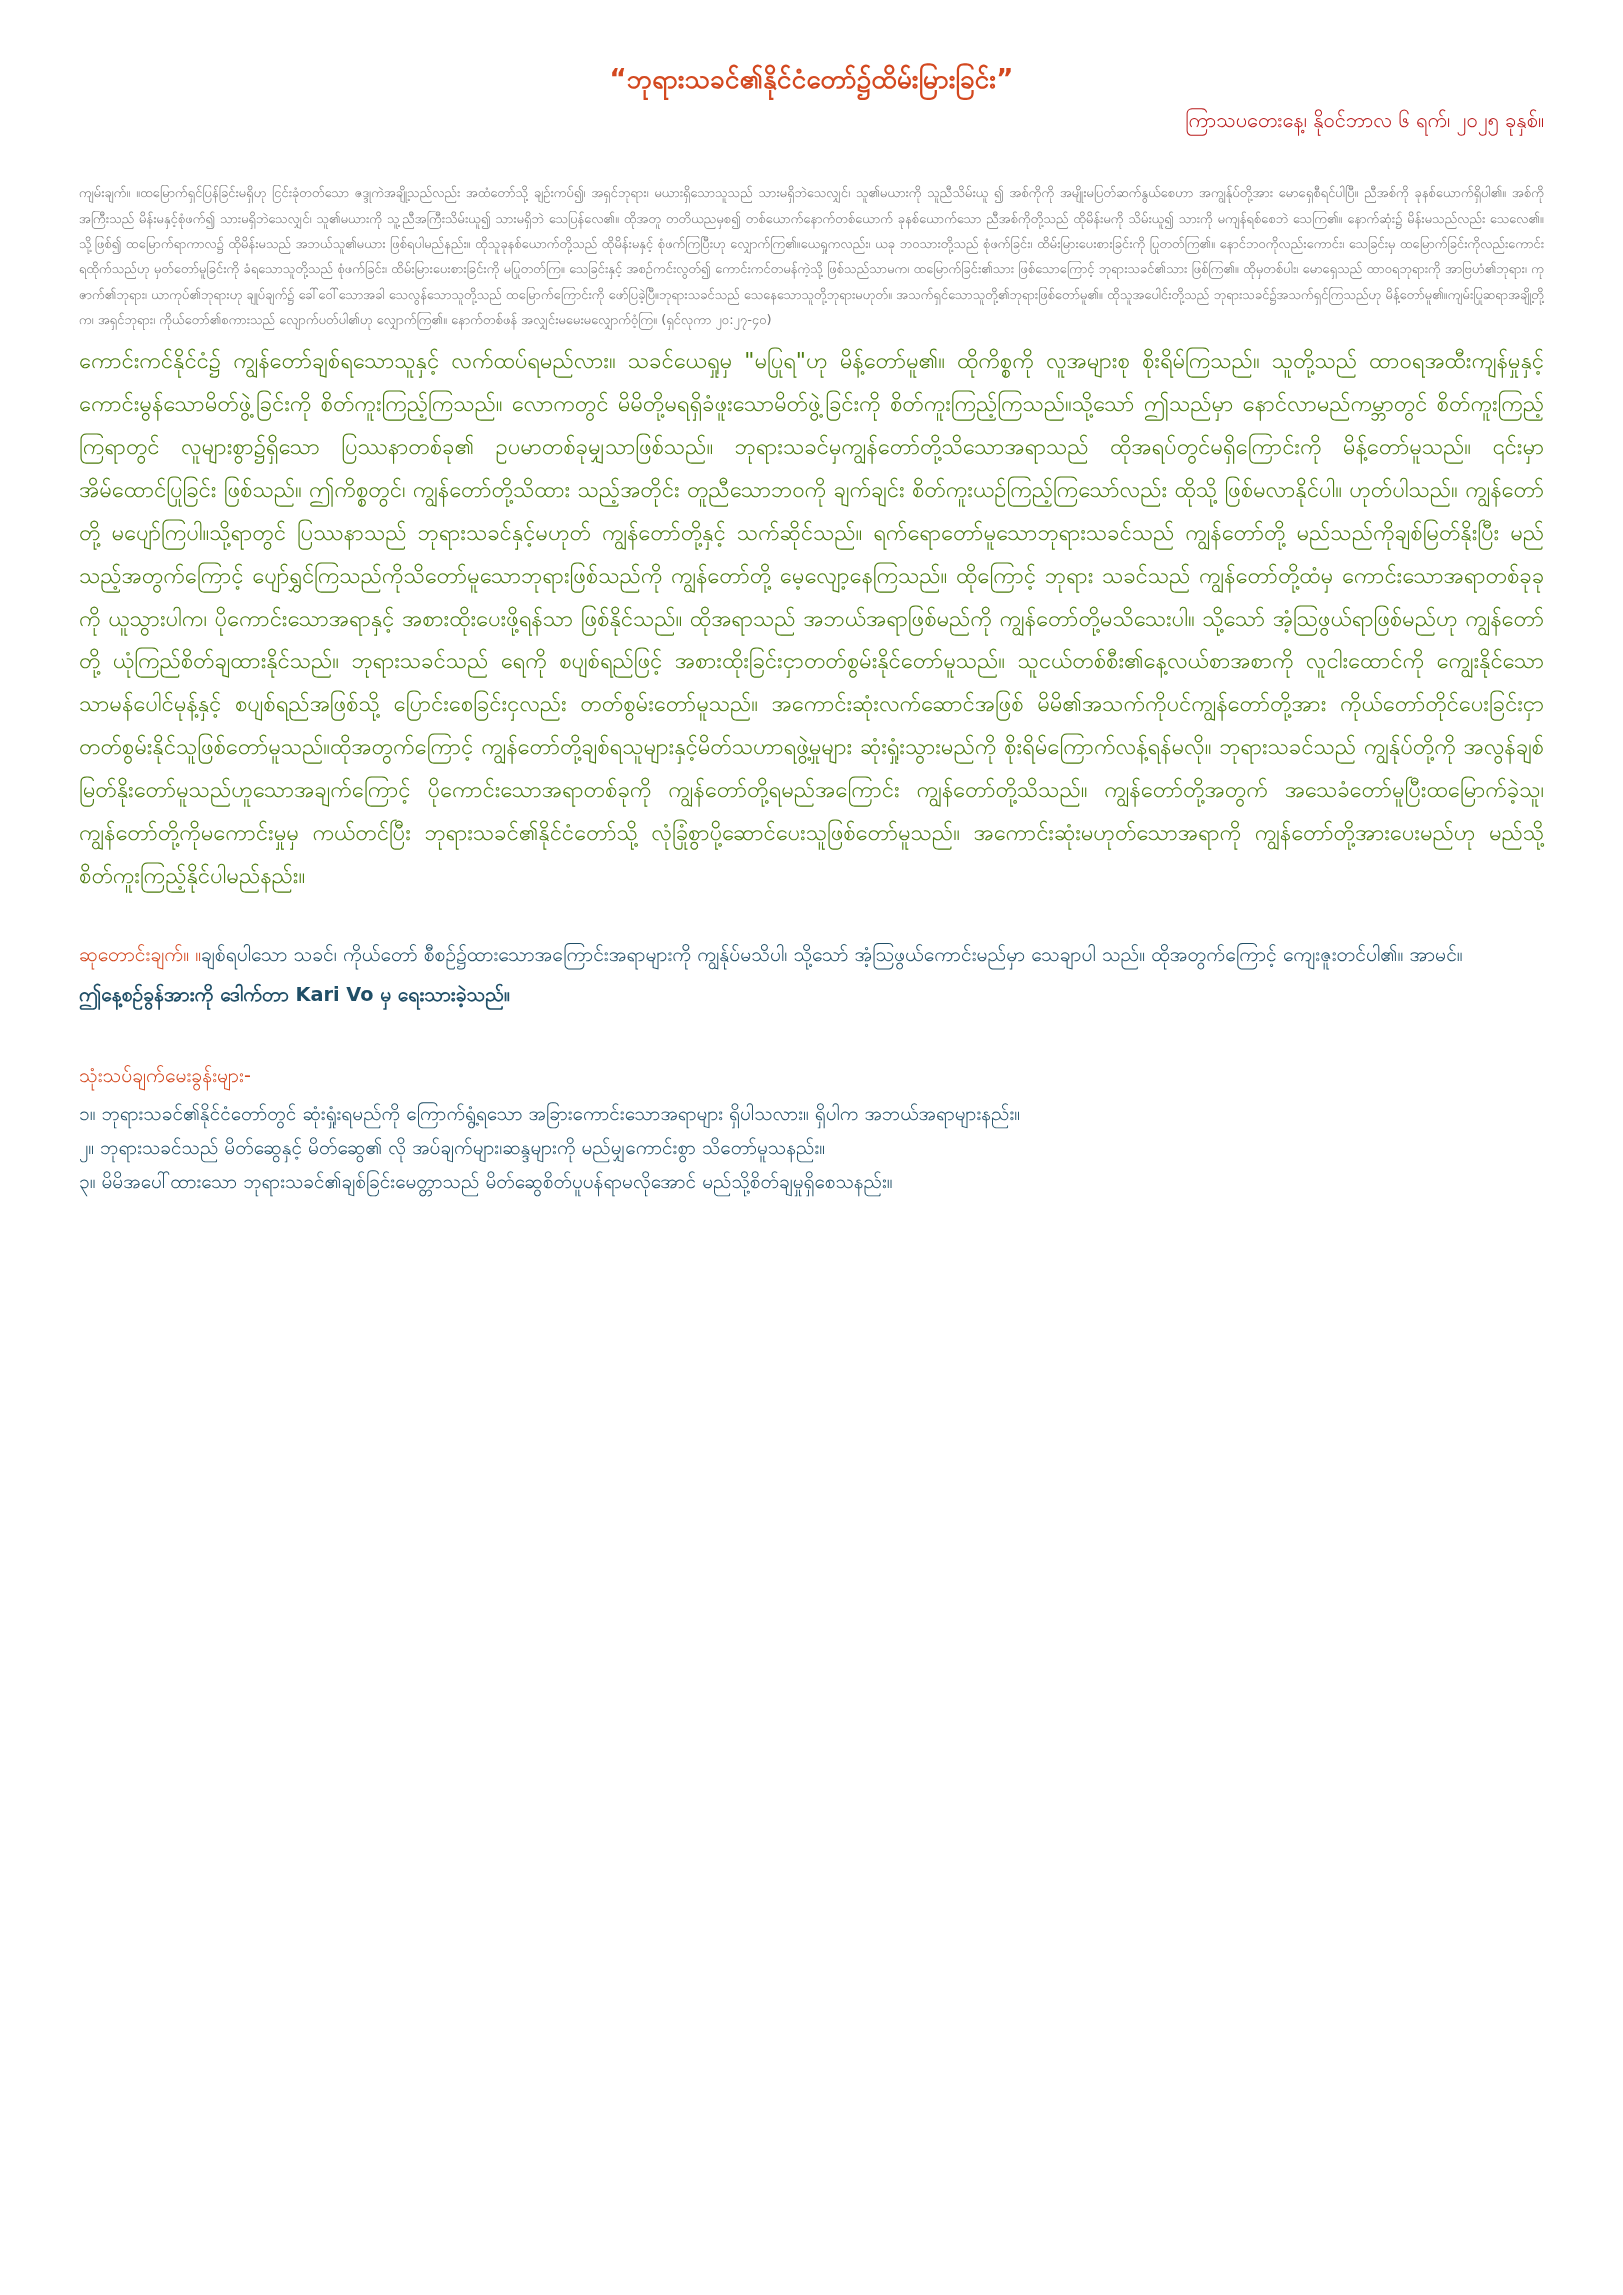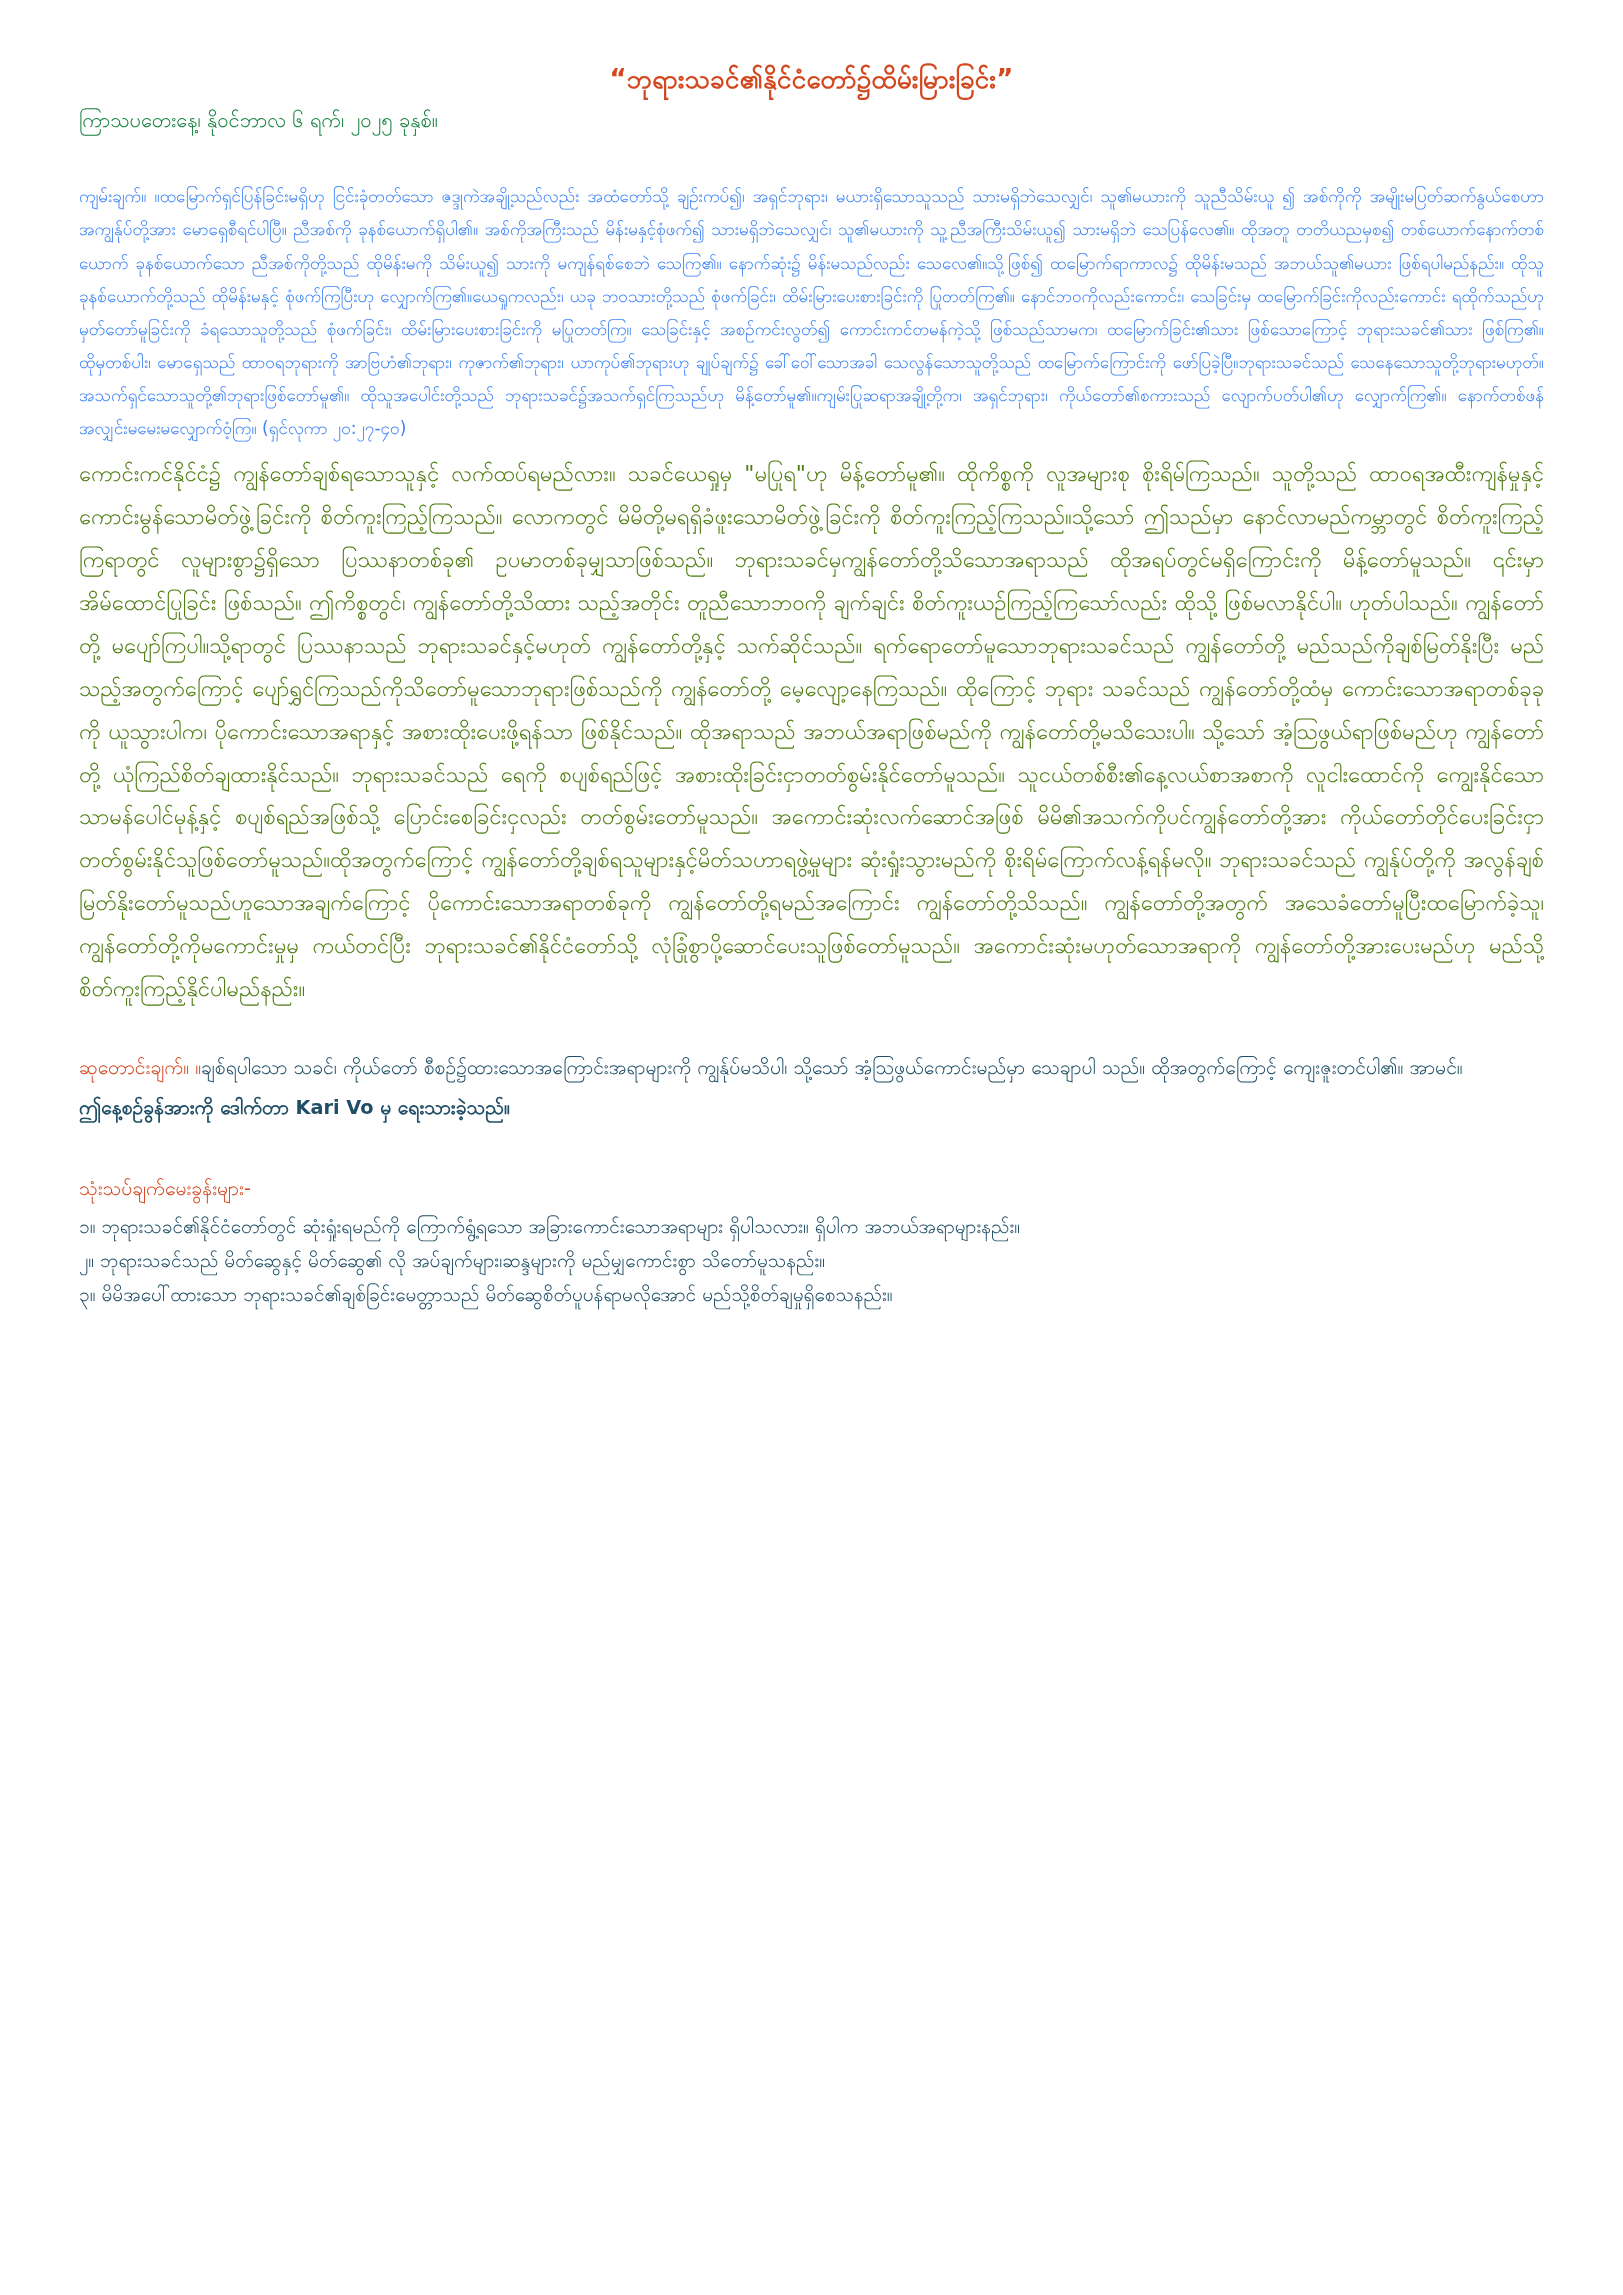--- a/index.html
+++ b/index.html
@@ -21,29 +21,29 @@
   .doc-title {
     text-align: center;
     color: #d3481f;
     font-size: 26px;
     font-weight: bold;
     line-height: 1.35;
     margin: 0 0 9.2px 0;
     letter-spacing: 0.3px;
   }
   .doc-subtitle {
-    text-align: left;
-    color: #15803d;
+    text-align: right;
+    color: #b91c1c;
     font-size: 20px;
     line-height: 1.4;
     margin: 0 0 46px 0;
   }
   .scripture {
-    color: #3b82f6;
-    font-size: 17px;
+    color: #737373;
+    font-size: 13px;
     line-height: 1.95;
     text-align: justify;
     text-justify: inter-word;
     margin: 0 0 7.9px 0;
   }
   .body-text {
     color: #4d7c0f;
     font-size: 22px;
     line-height: 1.95;
     text-align: justify;

